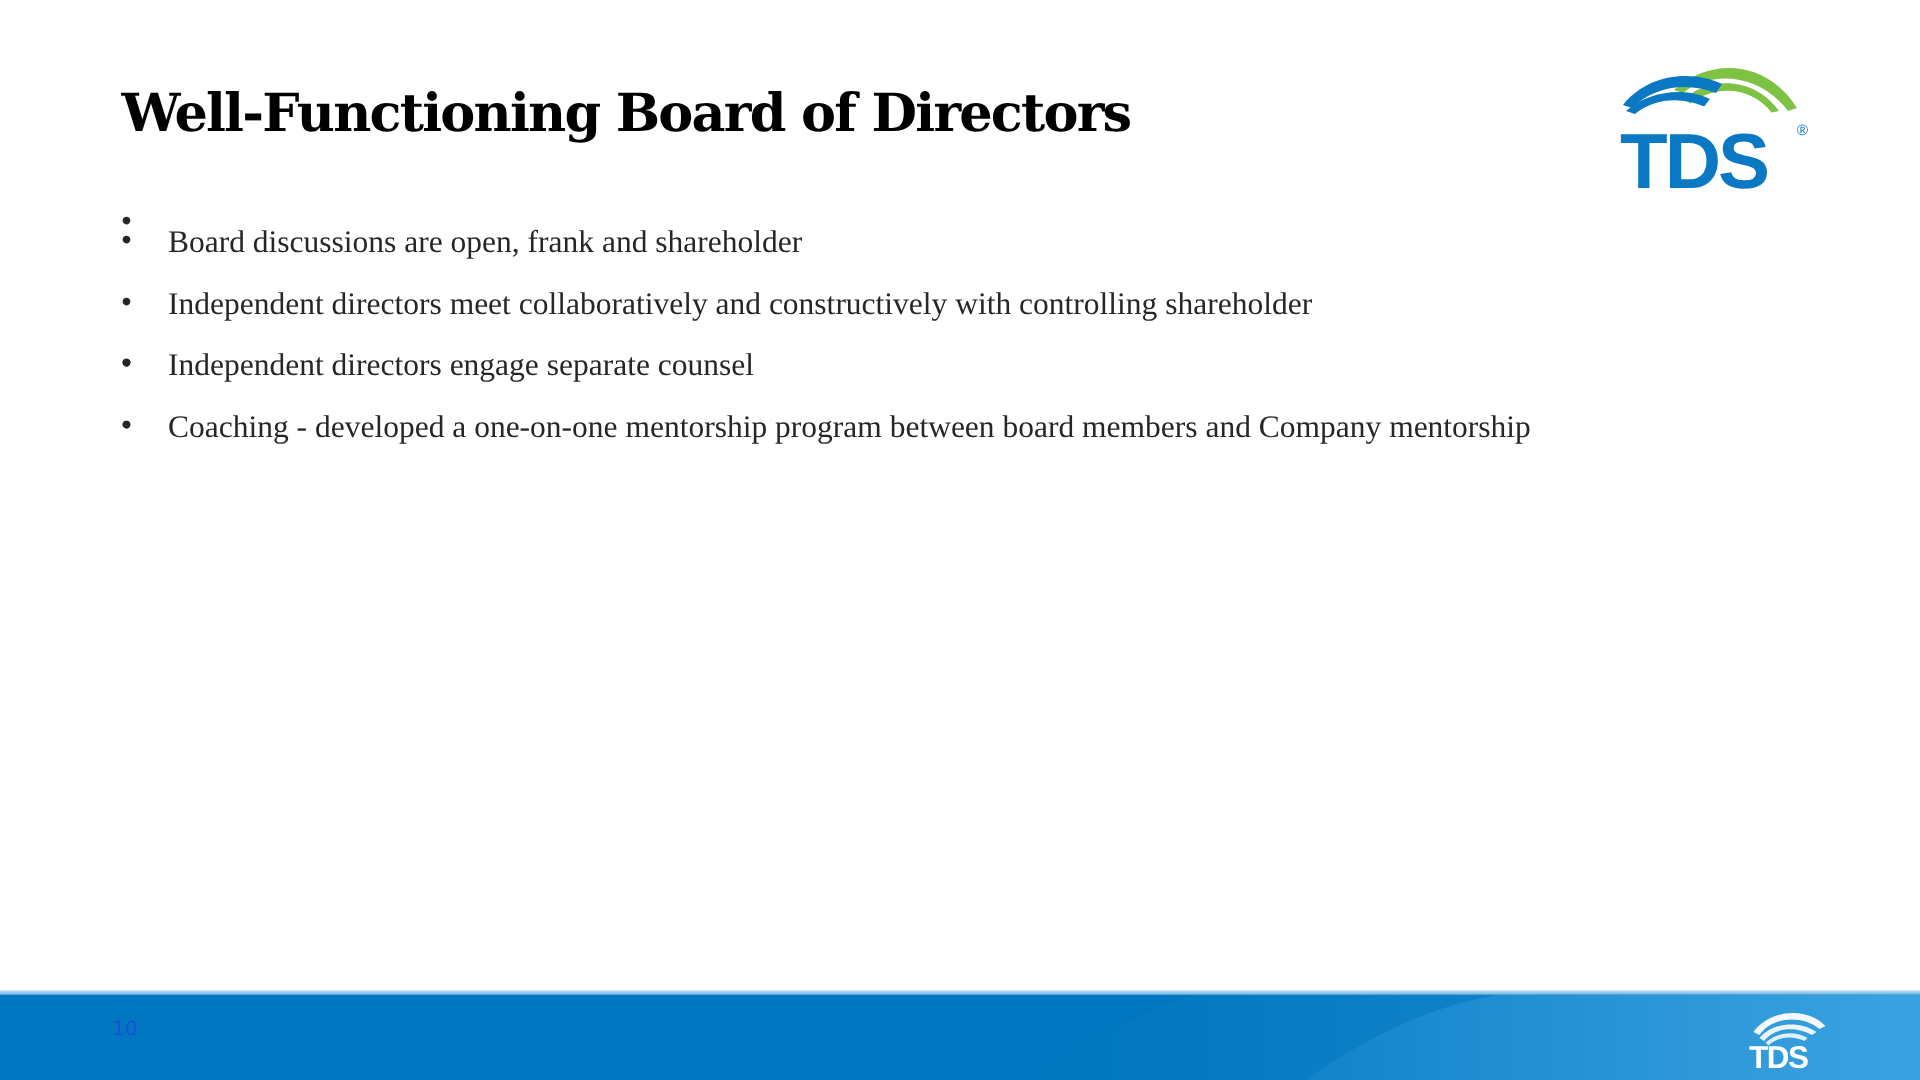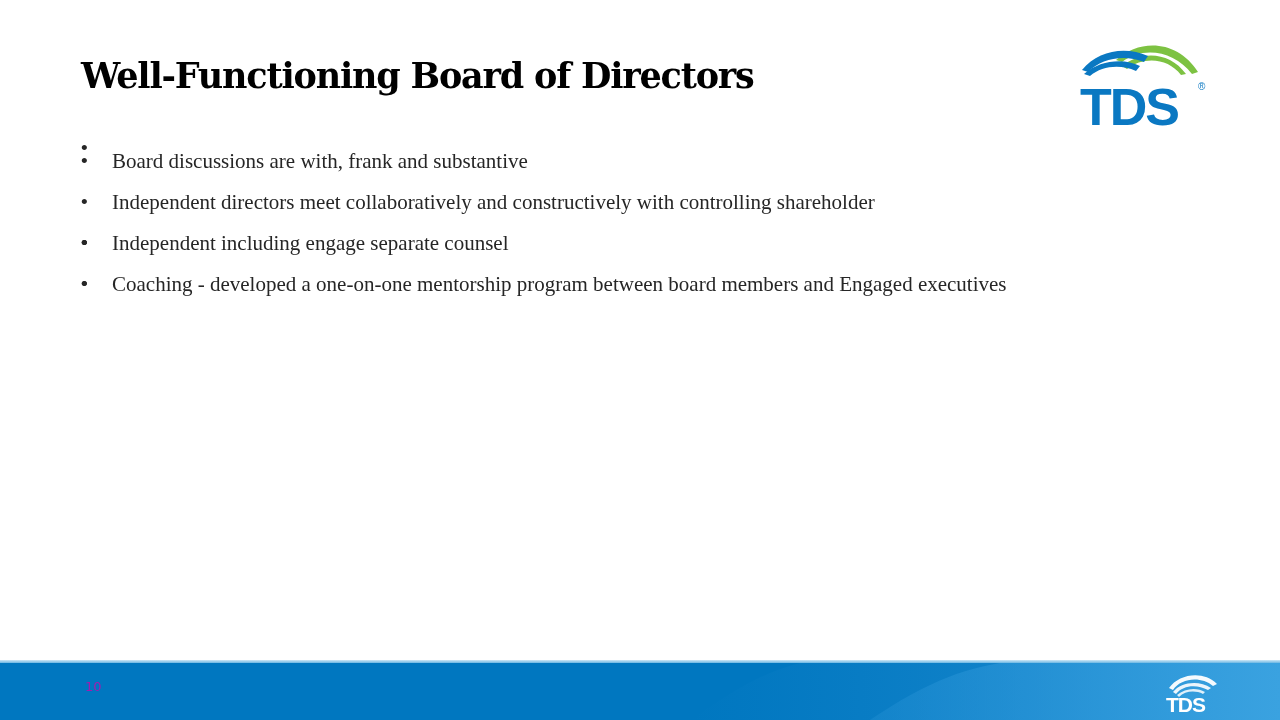--- a/index.html
+++ b/index.html
@@ -80,25 +80,25 @@
     }
     .footer-swoosh {
       position: absolute;
       left: 0;
       top: 0;
       width: 1280px;
       height: 57px;
     }
     .page-number {
       position: absolute;
-      left: 85px;
+      left: 75px;
       top: 678px;
       font-family: "DejaVu Sans", sans-serif;
       font-size: 13px;
-      color: #a21caf;
+      color: #1d4ed8;
       line-height: 18px;
     }
     .logo-footer {
       position: absolute;
       left: 1163px;
       top: 670px;
       width: 62px;
       height: 44px;
     }
   </style>
@@ -120,42 +120,42 @@
     <text x="2" y="85" font-family="Liberation Sans, sans-serif" font-weight="bold" font-size="52" fill="#0a78c2" letter-spacing="-2">TDS</text>
     <text x="120" y="50" font-family="Liberation Sans, sans-serif" font-size="10" fill="#0a78c2">®</text>
   </svg>
 
   <ul class="bullet-list">
     <li class="bullet-item">
       <span class="bullet-dot">•</span>
     </li>
     <li class="bullet-item">
       <span class="bullet-dot">•</span>
-      <span>Board discussions are with, frank and substantive</span>
+      <span>Board discussions are open, frank and shareholder</span>
     </li>
     <li class="bullet-item">
       <span class="bullet-dot">•</span>
       <span>Independent directors meet collaboratively and constructively with controlling shareholder</span>
     </li>
     <li class="bullet-item">
       <span class="bullet-dot">•</span>
     </li>
     <li class="bullet-item">
       <span class="bullet-dot">•</span>
     </li>
     <li class="bullet-item">
       <span class="bullet-dot">•</span>
-      <span>Independent including engage separate counsel</span>
+      <span>Independent directors engage separate counsel</span>
     </li>
     <li class="bullet-item">
       <span class="bullet-dot">•</span>
     </li>
     <li class="bullet-item">
       <span class="bullet-dot">•</span>
-      <span>Coaching - developed a one-on-one mentorship program between board members and Engaged executives</span>
+      <span>Coaching - developed a one-on-one mentorship program between board members and Company mentorship</span>
     </li>
   </ul>
 
   <div class="footer-topline"></div>
   <div class="footer-bar">
     <svg class="footer-swoosh" viewBox="0 0 1280 57" preserveAspectRatio="none" xmlns="http://www.w3.org/2000/svg">
       <defs>
         <linearGradient id="sw1" x1="0" y1="0" x2="1" y2="0">
           <stop offset="0" stop-color="#1a86cc" stop-opacity="0.0"></stop>
           <stop offset="1" stop-color="#2a95d8" stop-opacity="0.9"></stop>

